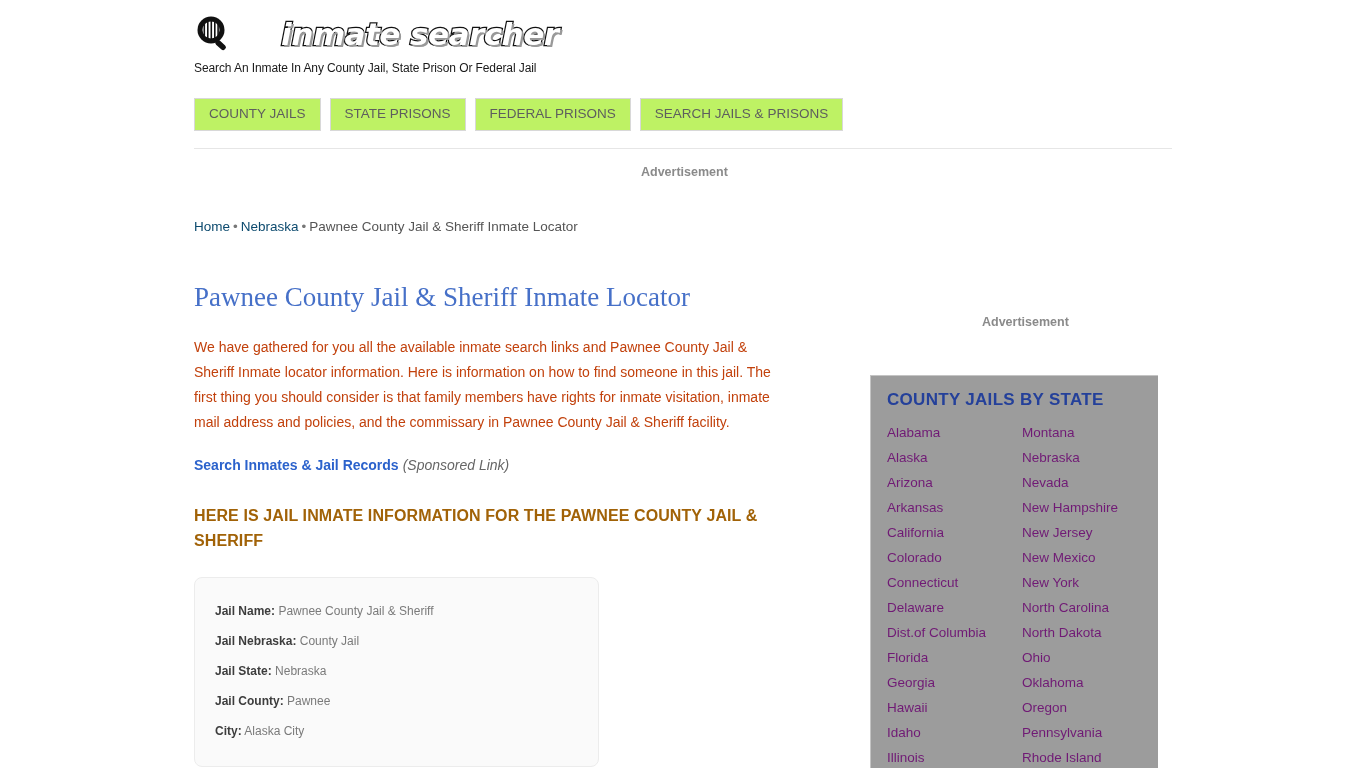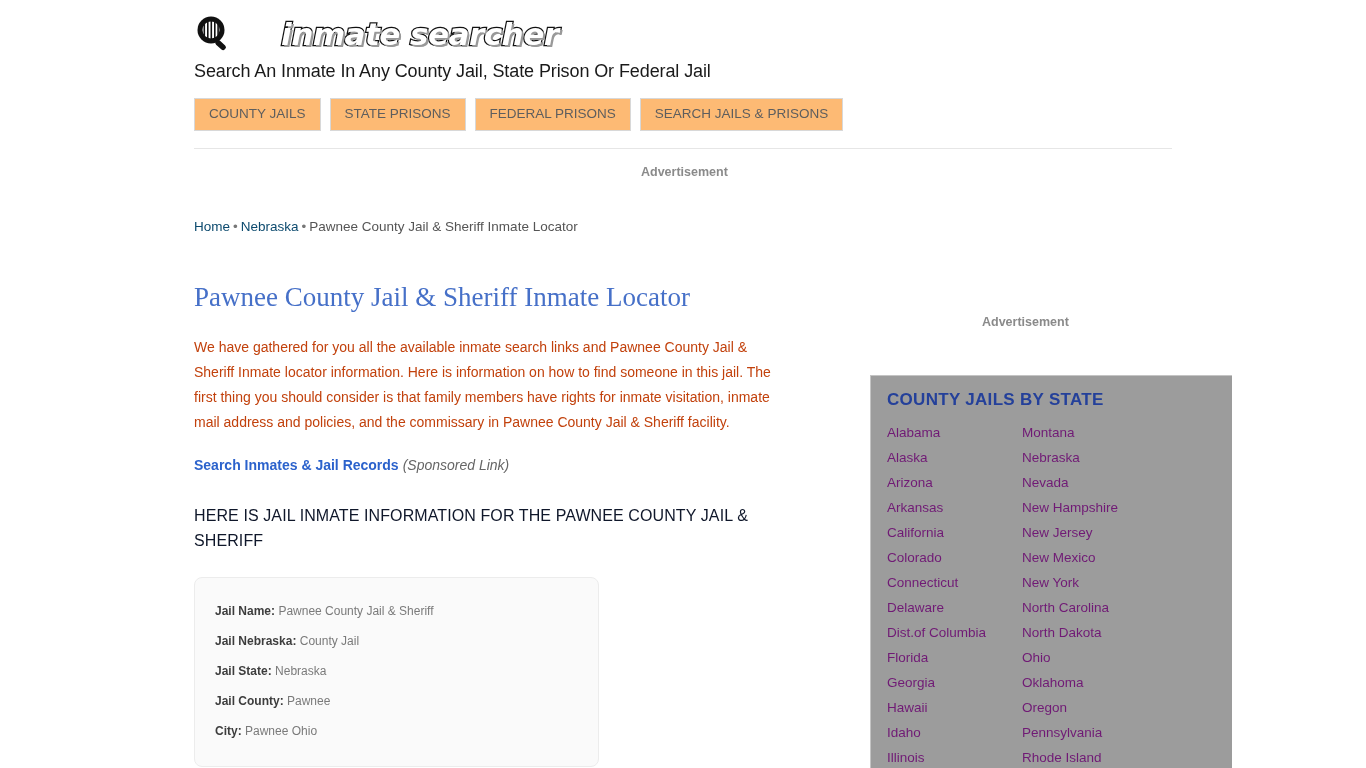--- a/index.html
+++ b/index.html
@@ -46,38 +46,38 @@
     font-style: italic;
     letter-spacing: -0.5px;
     color: #ffffff;
     -webkit-text-stroke: 2.5px #111111;
     paint-order: stroke fill;
     text-shadow: 2px 2px 0 #999999;
     white-space: nowrap;
     line-height: 40px;
   }
   .tagline {
-    font-size: 18px;
+    font-size: 12px;
     color: #1a1a1a;
     margin-top: 5px;
     white-space: nowrap;
     letter-spacing: -0.1px;
   }
 
   
   .nav {
     position: absolute;
     left: 194px;
     top: 98px;
     display: flex;
     gap: 9px;
   }
   .nav-btn {
     border: 1px solid #d8d8d8;
-    background: #fdba74;
+    background: #bef264;
     color: #5e5e5e;
     font-size: 13.5px;
     padding: 8px 14px 9px 14px;
     line-height: 1;
     white-space: nowrap;
     cursor: pointer;
   }
 
   .header-rule {
     position: absolute;
@@ -149,22 +149,22 @@
   }
   .sponsored .note {
     color: #666666;
     font-style: italic;
     margin-left: 4px;
   }
 
   .section-head {
     margin-top: 30px;
     font-size: 16px;
-    font-weight: normal;
-    color: #0f172a;
+    font-weight: bold;
+    color: #a16207;
     text-transform: uppercase;
     line-height: 25px;
     letter-spacing: 0.1px;
     width: 580px;
   }
 
   
   .info-box {
     margin-top: 24px;
     width: 405px;
@@ -182,21 +182,21 @@
   .info-row b {
     color: #3d3d3d;
     font-weight: bold;
   }
 
   
   .sidebar {
     position: absolute;
     left: 870px;
     top: 375px;
-    width: 362px;
+    width: 288px;
     background: #9c9c9c;
     border-top: 1px solid #c4c4c4;
     border-left: 1px solid #c4c4c4;
     padding: 14px 0 0 16px;
     height: 393px;
     overflow: hidden;
   }
   .sidebar-title {
     font-size: 17px;
     font-weight: bold;
@@ -285,21 +285,21 @@
       <div class="info-row">
         <b>Jail State:</b>
         <span>Nebraska</span>
       </div>
       <div class="info-row">
         <b>Jail County:</b>
         <span>Pawnee</span>
       </div>
       <div class="info-row">
         <b>City:</b>
-        <span>Pawnee Ohio</span>
+        <span>Alaska City</span>
       </div>
 
     </div>
 
   </div>
 
   <div class="sidebar">
     <div class="sidebar-title">COUNTY JAILS BY STATE</div>
     <div class="state-grid">
       <div class="state-col">

